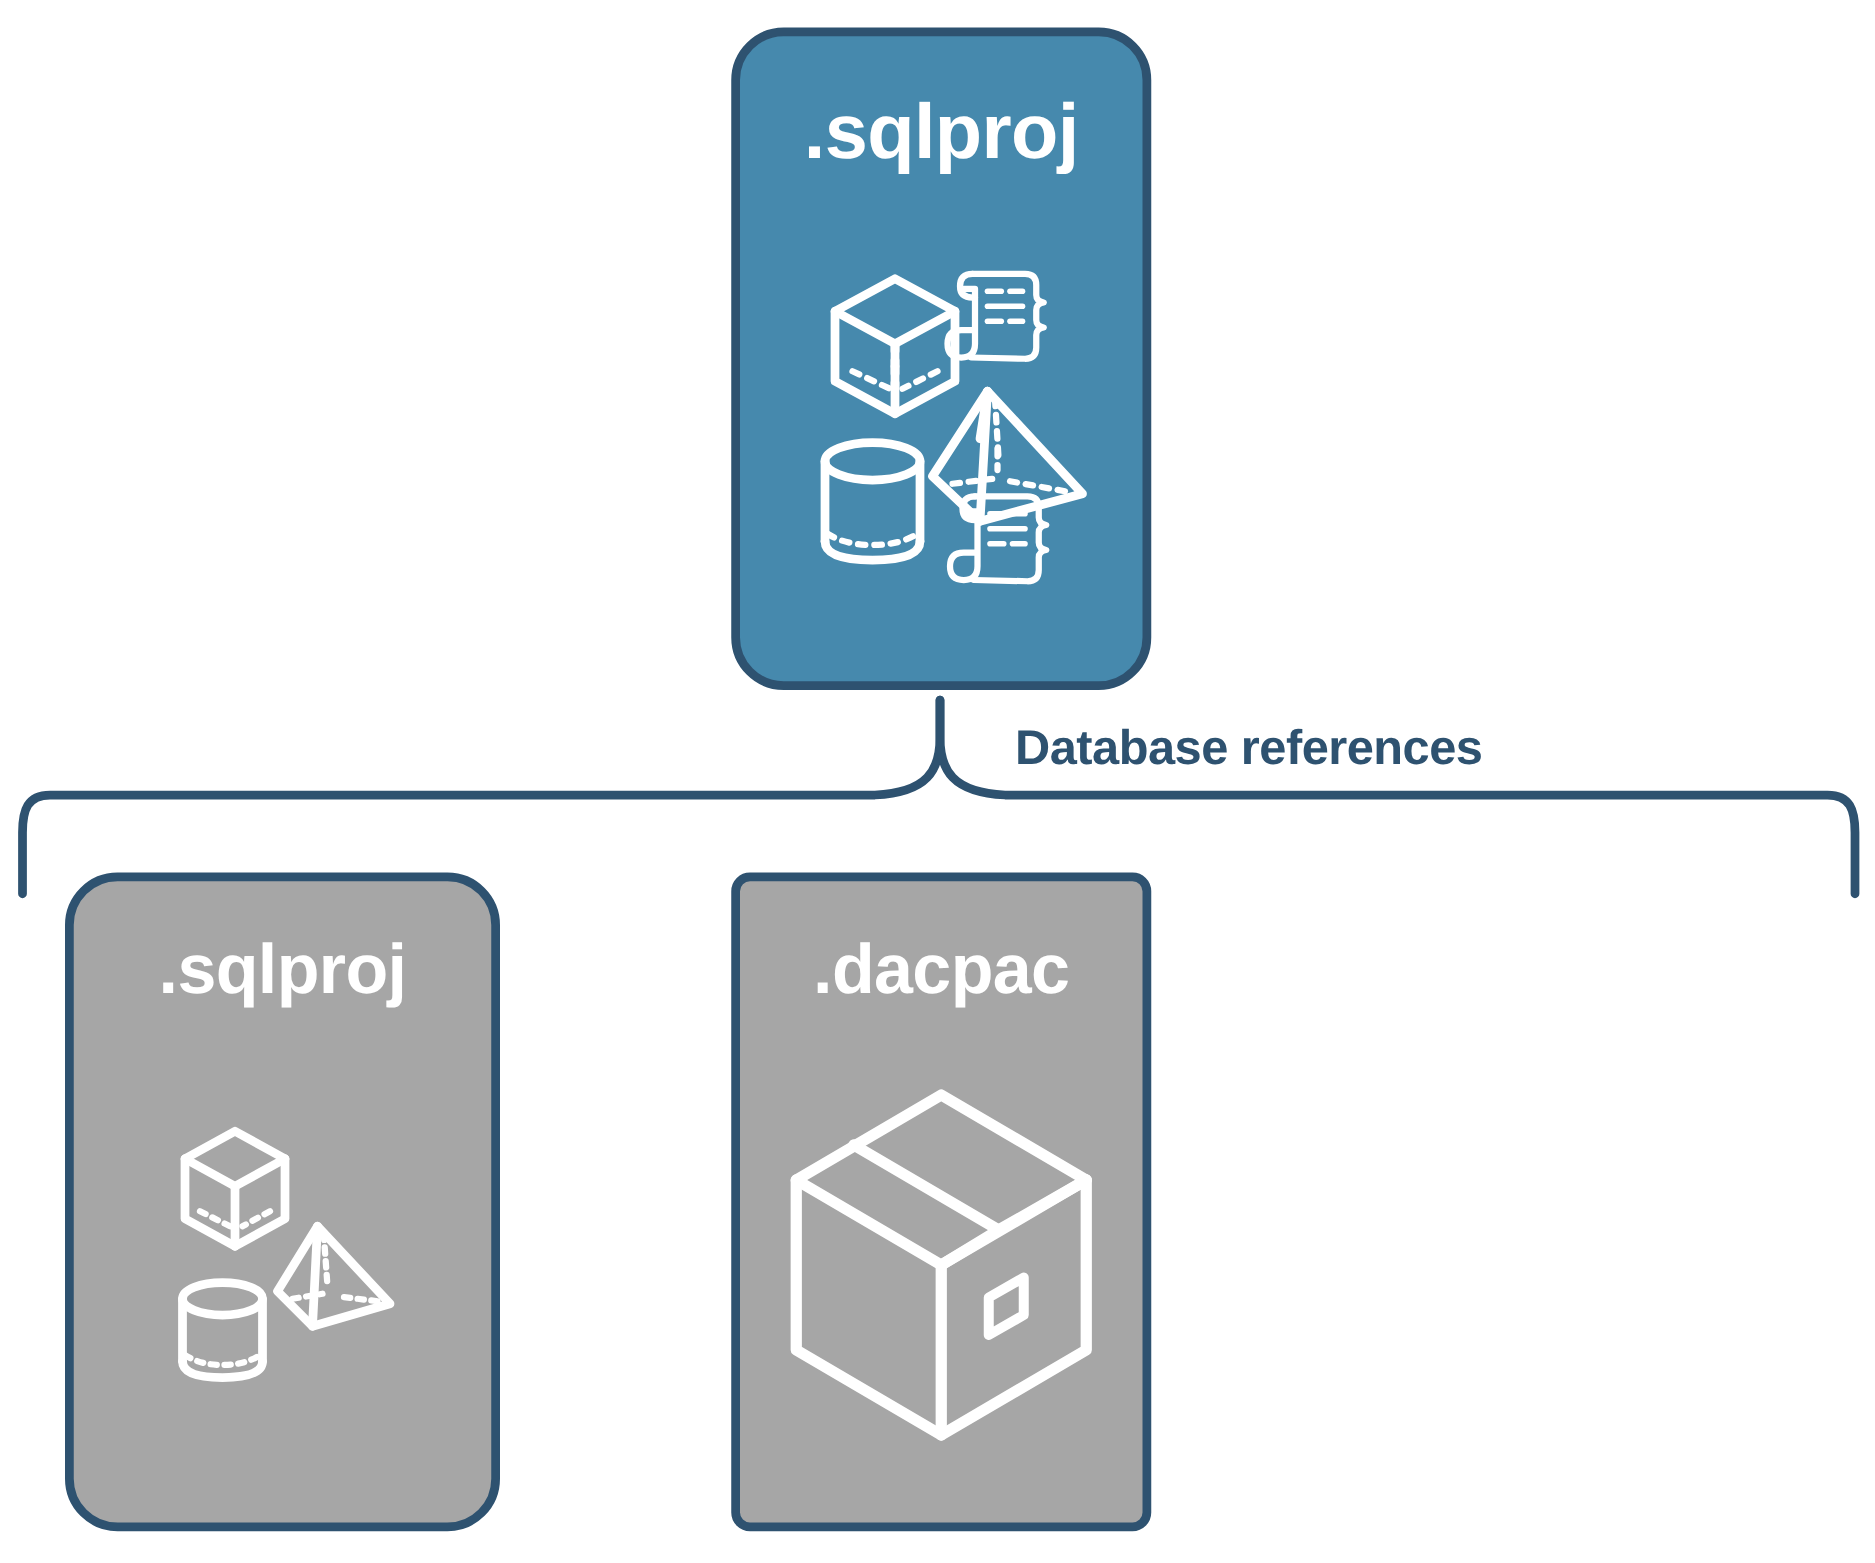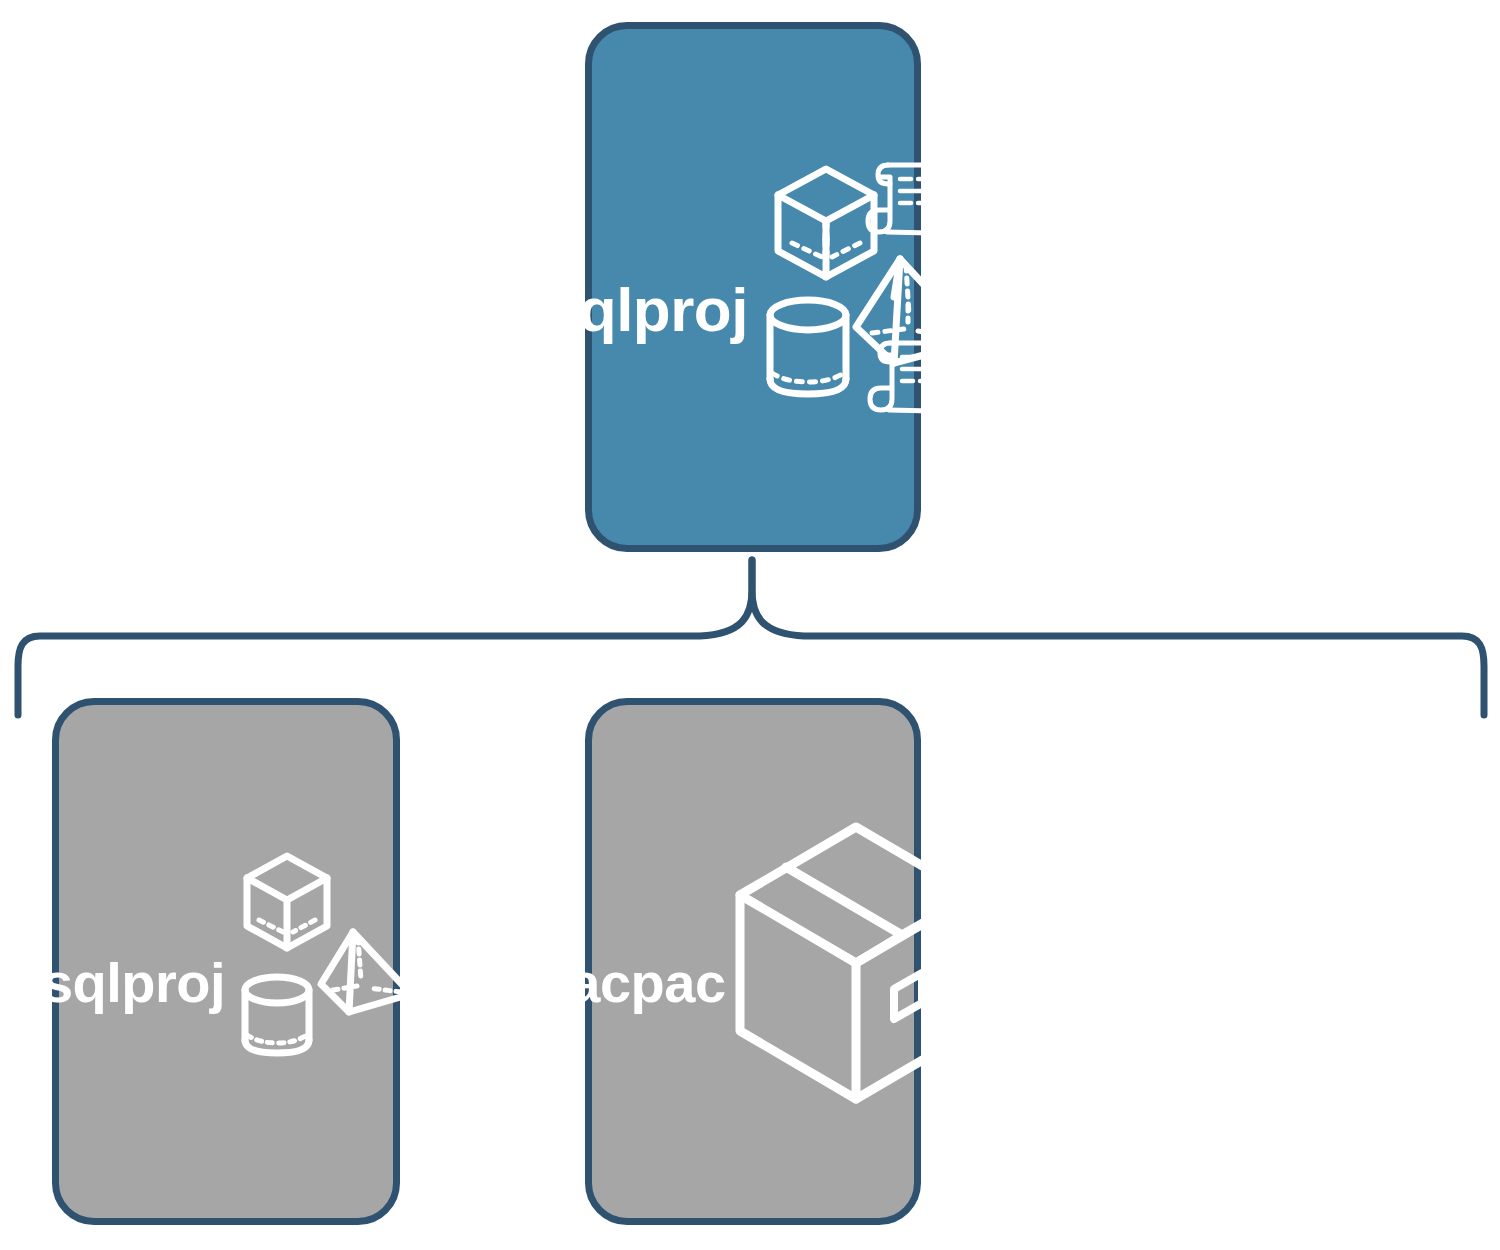--- a/index.html
+++ b/index.html
@@ -18,21 +18,21 @@
     overflow: hidden;
   }
 
   
   .card {
     position: absolute;
     box-sizing: border-box;
     border-radius: 42px;
     border: 7px solid #2e5270;
     display: flex;
-    flex-direction: row;
+    flex-direction: column;
     align-items: center;
     justify-content: center;
   }
   .card.primary { background: #4689ad; }
   .card.secondary { background: #a6a6a6; }
 
   .card-title {
     color: #ffffff;
     font-weight: bold;
     line-height: 1;
@@ -153,20 +153,21 @@
              C22 96, 18 108, 18 126
              L18 175" stroke="#2e5270" stroke-width="7" stroke-linecap="round" fill="none"></path>
     <path d="M752 20
              L752 50
              C752 76, 762 94, 804 96
              L1462 96
              C1480 96, 1484 108, 1484 126
              L1484 175" stroke="#2e5270" stroke-width="7" stroke-linecap="round" fill="none"></path>
   </svg>
 
+  <div id="brace-label">Database references</div>
 
   <div class="card secondary" style="left:52px; top:698px; width:348px; height:527px;">
     <div class="card-title">.sqlproj</div>
     <div class="card-art">
       <svg width="200" height="220" viewBox="0 0 200 220" fill="none" stroke="#ffffff" stroke-width="7" stroke-linecap="round" stroke-linejoin="round">
 
         <g>
           <path d="M22 26 L62 4 L102 26 L102 74 L62 96 L22 74 Z"></path>
           <path d="M22 26 L62 48 L102 26"></path>
           <path d="M62 48 L62 96"></path>
@@ -187,21 +188,21 @@
           <ellipse cx="52" cy="138" rx="32" ry="13"></ellipse>
           <path d="M20 138 L20 188"></path>
           <path d="M84 138 L84 188"></path>
           <path d="M20 188 q0 13 32 13 q32 0 32 -13"></path>
           <path d="M22 183 q12 8 30 8 q18 0 30 -8" stroke-dasharray="5 6" stroke-width="5"></path>
         </g>
       </svg>
     </div>
   </div>
 
-  <div class="card secondary" style="left:585px; top:698px; width:336px; height:527px;">
+  <div class="card secondary" style="left:585px; top:698px; width:336px; height:527px;border-radius:15px;">
     <div class="card-title">.dacpac</div>
     <div class="card-art">
       <svg width="260" height="290" viewBox="0 0 260 290" fill="none" stroke="#ffffff" stroke-width="9" stroke-linecap="round" stroke-linejoin="round">
 
         <path d="M130 10 L246 78 L246 214 L130 282 L14 214 L14 78 Z"></path>
 
         <path d="M130 146 L130 282"></path>
 
         <path d="M14 78 L130 146 L246 78"></path>
 

